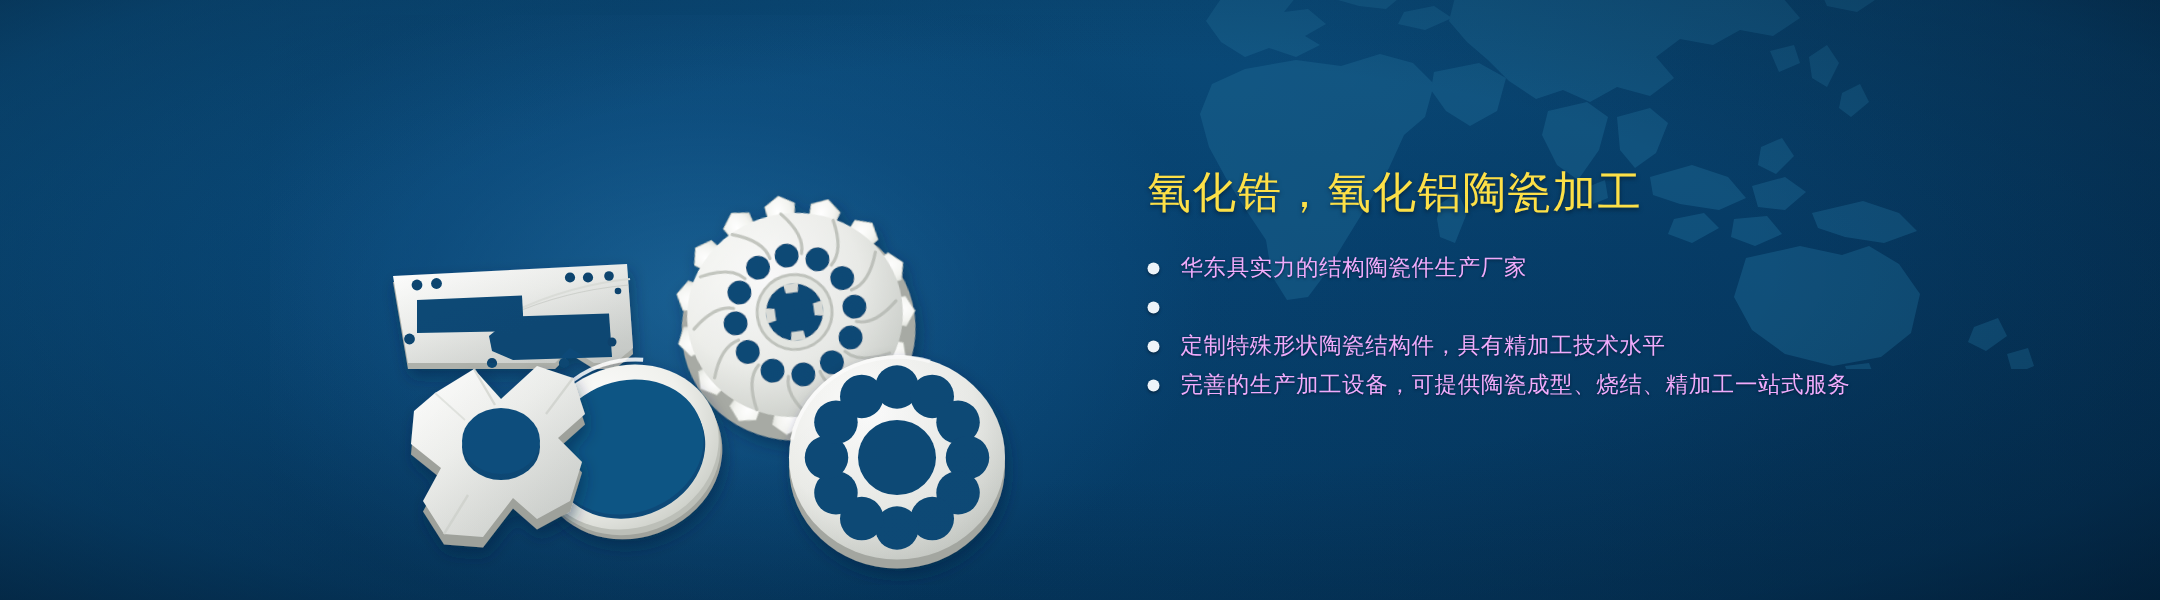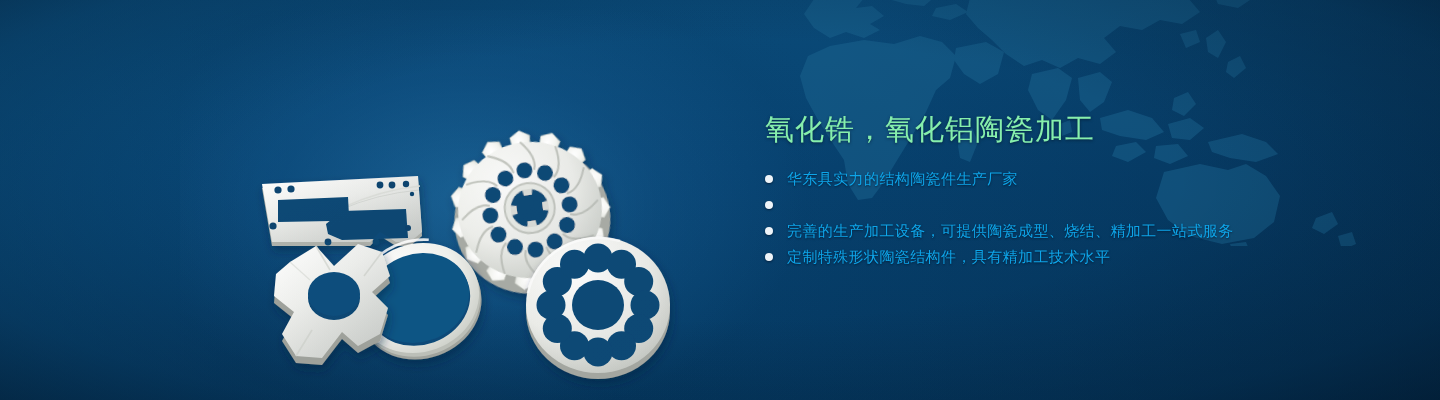--- a/index.html
+++ b/index.html
@@ -83,21 +83,21 @@
     left: 765px;
     top: 110px;
     width: 620px;
   }
   .headline {
     margin: 0;
     font-size: 29px;
     line-height: 38px;
     font-weight: normal;
     letter-spacing: 1px;
-    color: #86efac;
+    color: #fde047;
     text-shadow: 0 1px 3px rgba(0,12,26,0.55);
     white-space: nowrap;
   }
   .bullets {
     list-style: none;
     margin: 20px 0 0 0;
     padding: 0;
   }
   .bullet-item {
     display: flex;
@@ -110,21 +110,21 @@
     width: 8px;
     height: 8px;
     border-radius: 50%;
     background: #eef4f9;
     margin-right: 14px;
     box-shadow: 0 1px 2px rgba(0,10,24,0.5);
   }
   .bullet-text {
     font-size: 15px;
     line-height: 22px;
-    color: #0ea5e9;
+    color: #f0abfc;
     letter-spacing: 0.4px;
     white-space: nowrap;
     text-shadow: 0 1px 2px rgba(0,12,26,0.6);
   }
 </style>
 </head>
 <body>
 
 <div class="banner">
 
@@ -370,22 +370,22 @@
     <ul class="bullets">
       <li class="bullet-item">
         <span class="bullet-dot"></span>
         <span class="bullet-text">华东具实力的结构陶瓷件生产厂家</span>
       </li>
       <li class="bullet-item">
         <span class="bullet-dot"></span>
       </li>
       <li class="bullet-item">
         <span class="bullet-dot"></span>
-        <span class="bullet-text">完善的生产加工设备，可提供陶瓷成型、烧结、精加工一站式服务</span>
+        <span class="bullet-text">定制特殊形状陶瓷结构件，具有精加工技术水平</span>
       </li>
       <li class="bullet-item">
         <span class="bullet-dot"></span>
-        <span class="bullet-text">定制特殊形状陶瓷结构件，具有精加工技术水平</span>
+        <span class="bullet-text">完善的生产加工设备，可提供陶瓷成型、烧结、精加工一站式服务</span>
       </li>
     </ul>
   </div>
 
 </div>
 
 </body></html>

